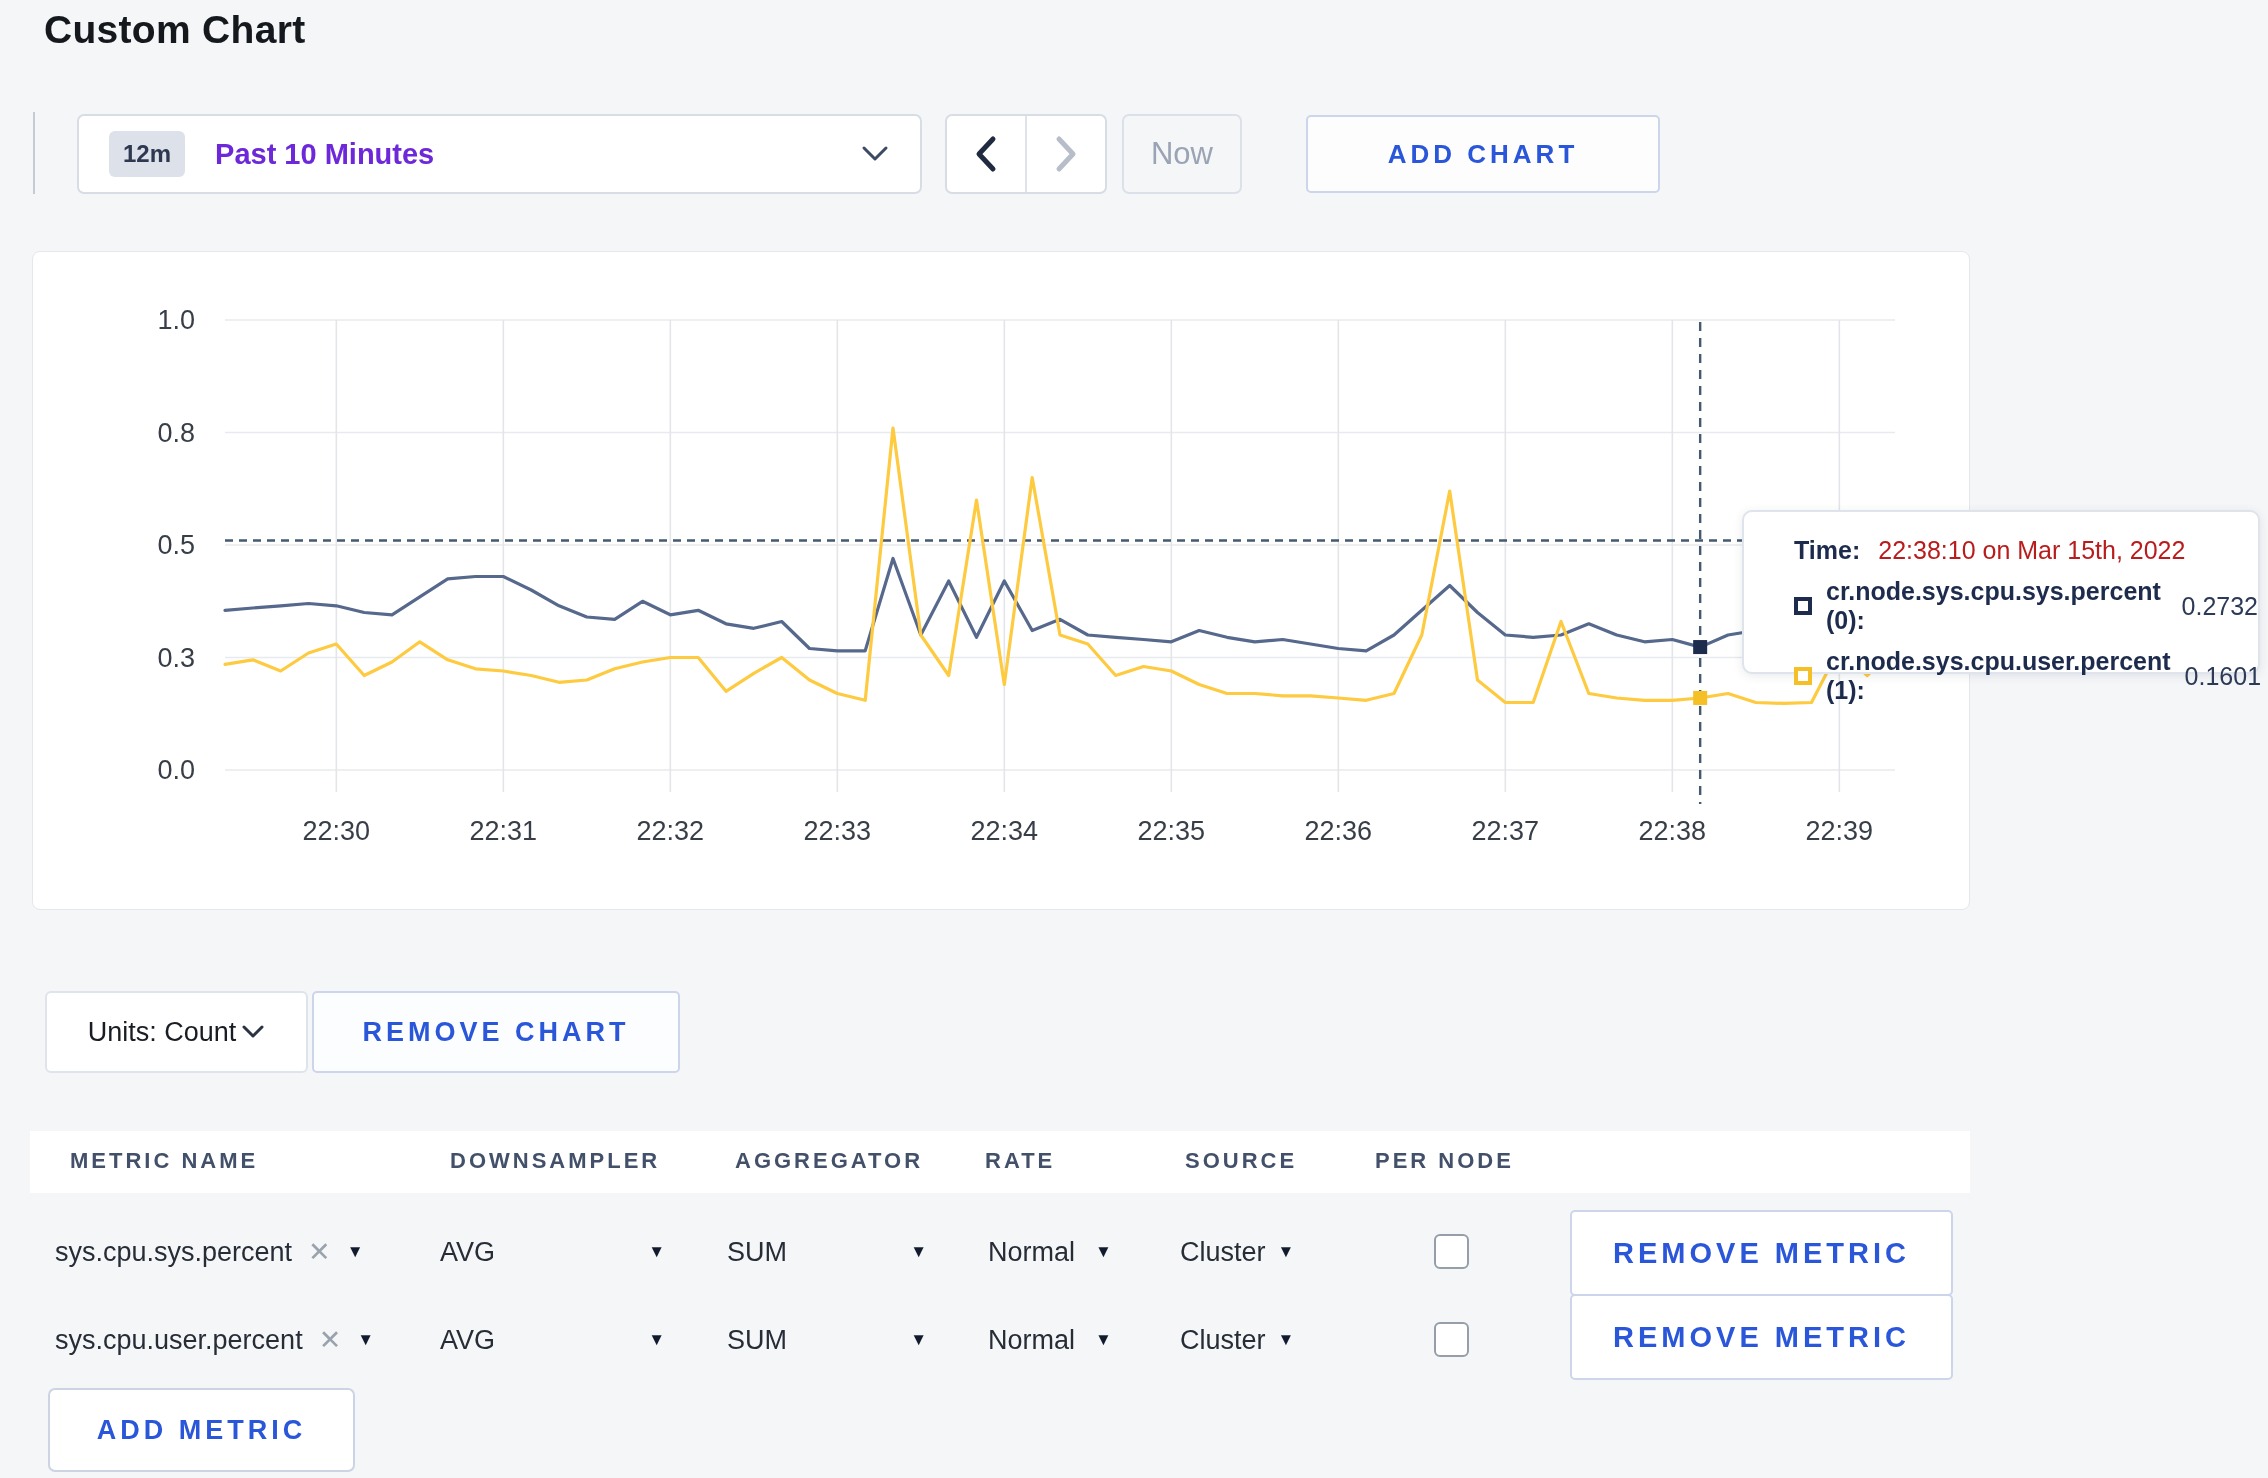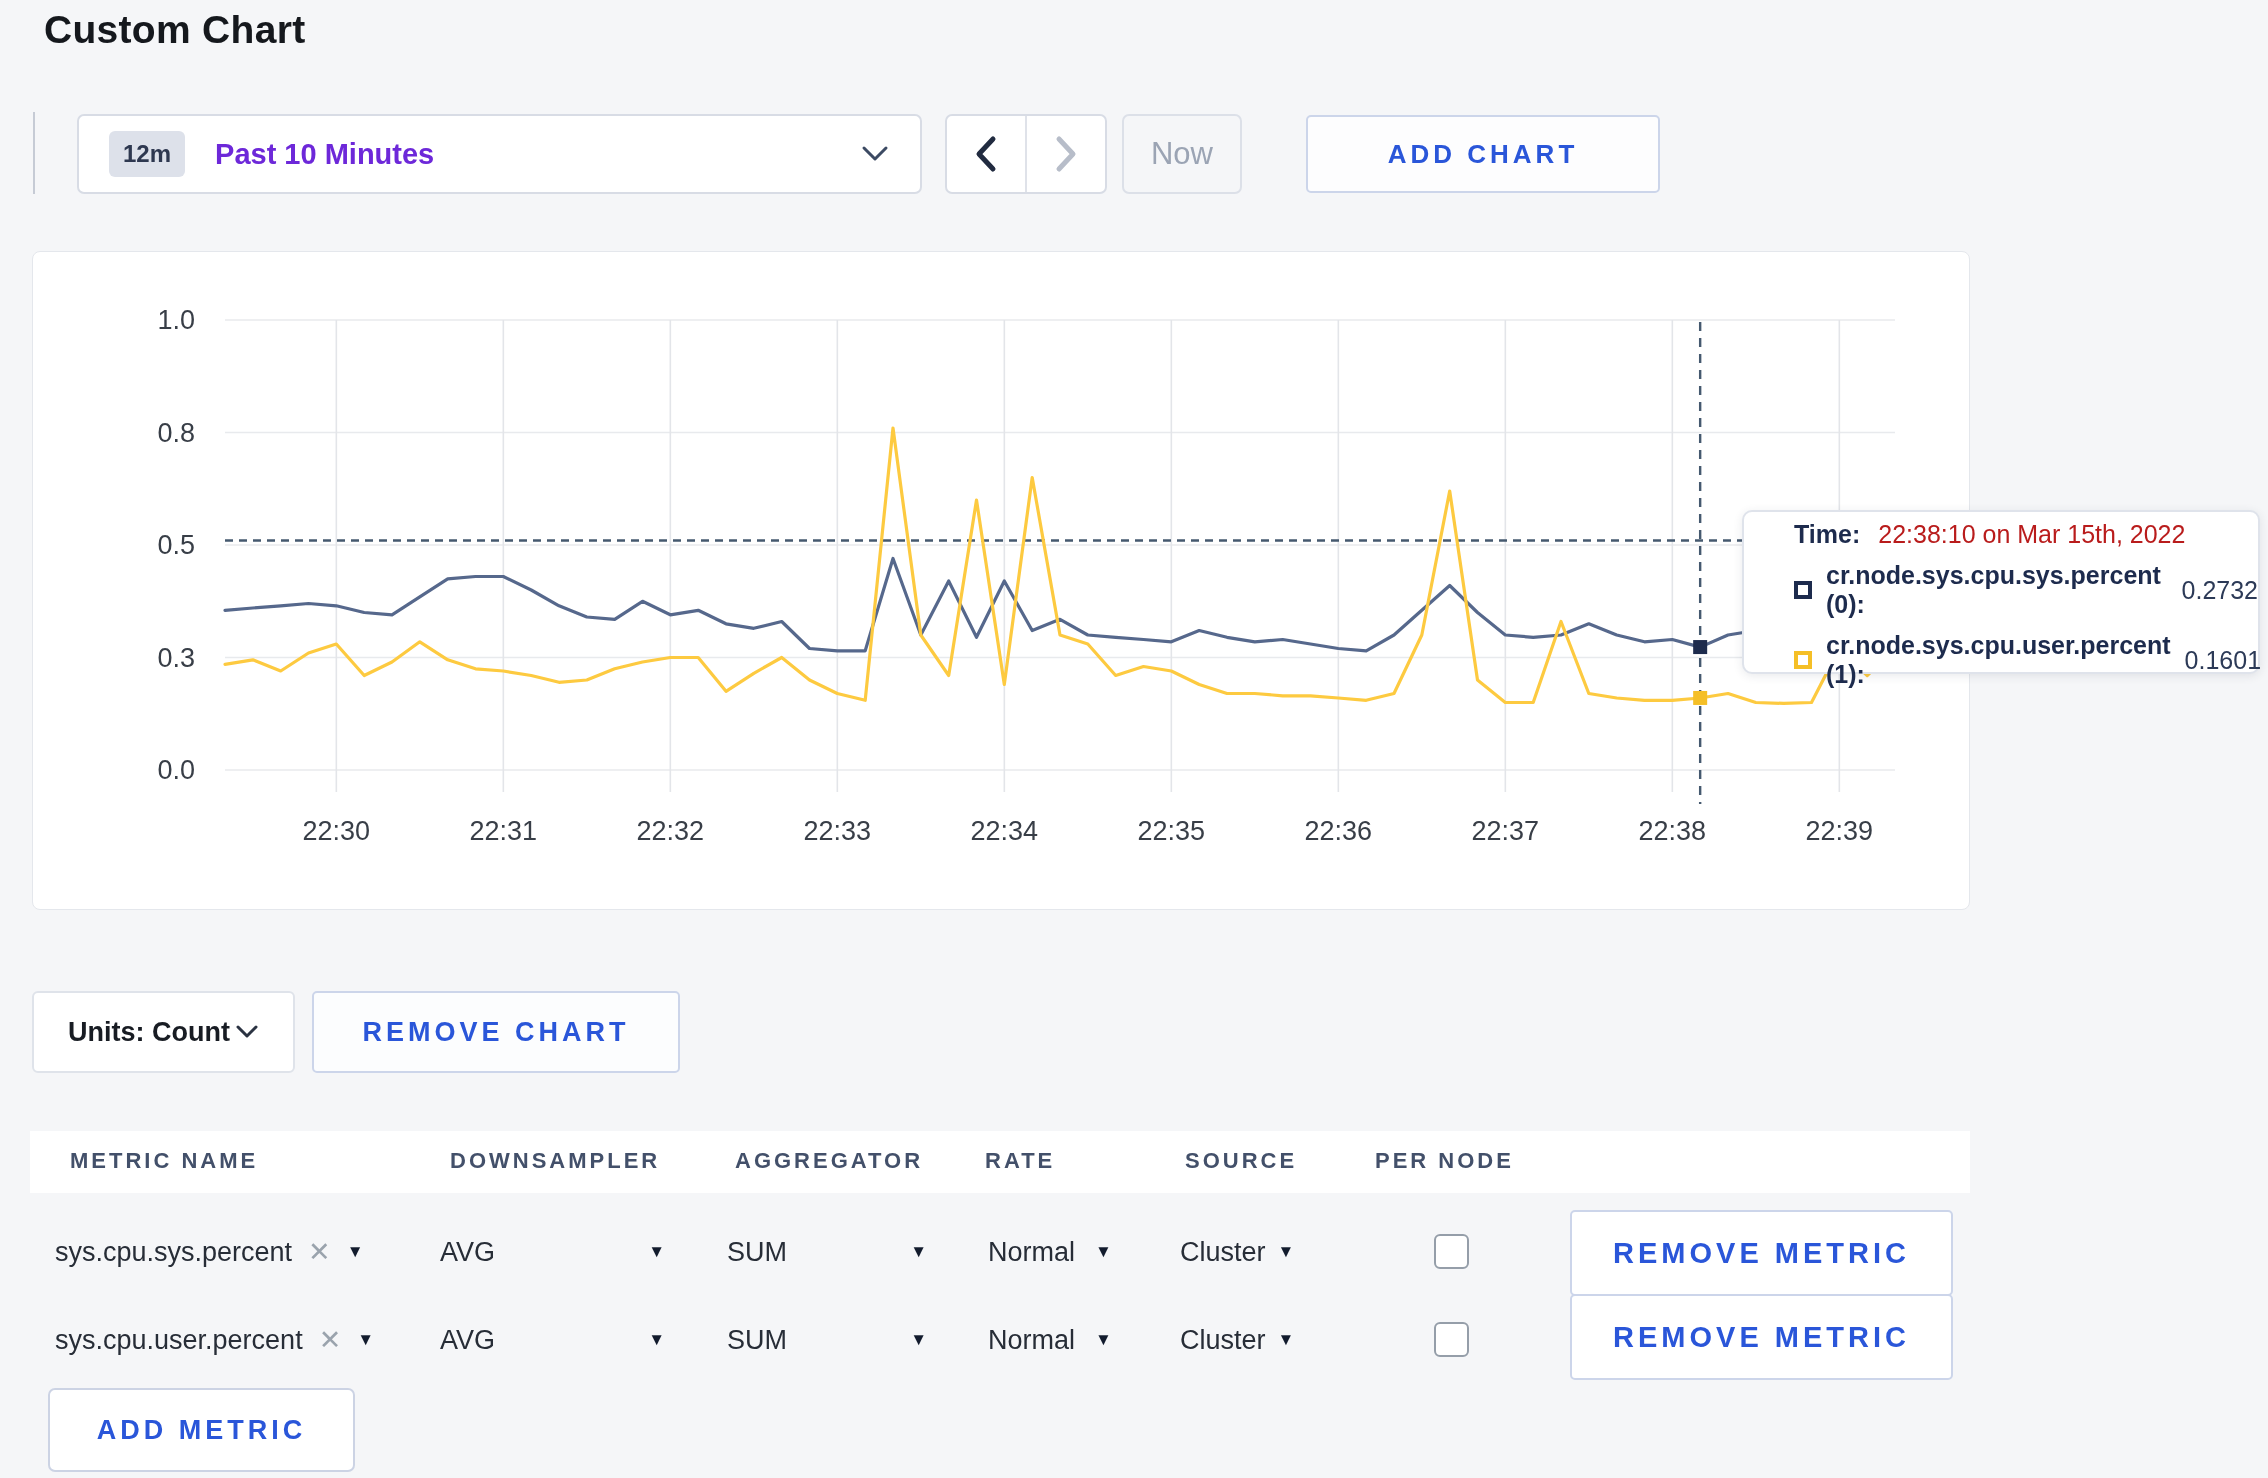--- a/index.html
+++ b/index.html
@@ -63,35 +63,35 @@
   .grid-v { stroke: #e3e5e9; stroke-width: 1.6; }
   .ylabel, .xlabel { fill: #383e47; font-size: 27px; font-family: "Liberation Sans", sans-serif; }
   .series-line { fill: none; stroke-width: 3.2; stroke-linejoin: round; stroke-linecap: round; }
   .cursor-line { stroke: #45596f; stroke-width: 2.4; }
 
   
   .chart-tooltip {
     left: 1742px; top: 510px; width: 518px; height: 164px;
     background: #fff; border: 2px solid #dfe3eb; border-radius: 10px;
     box-shadow: 0 2px 10px rgba(40,50,70,.10);
-    padding: 8px 0 0 50px; font-size: 25px;
+    padding: 24px 0 0 50px; font-size: 25px;
   }
   .tt-row { display: flex; align-items: center; margin-bottom: 12px; }
   .tt-time-label { font-weight: bold; color: #1d2b4d; margin-right: 18px; }
   .tt-time-value { color: #b91c1c; }
   .tt-swatch { width: 18px; height: 18px; border: 4px solid #1d2b4d; background: #fff; margin-right: 14px; flex: none; }
   .tt-metric { font-weight: bold; color: #1d2b4d; }
   .tt-value { color: #2c3a57; margin-left: 14px; }
 
   
   .units-btn {
-    left: 32px; top: 991px; width: 263px; height: 82px;
+    left: 45px; top: 991px; width: 263px; height: 82px;
     background: #fff; border: 2px solid #dfe3ea; border-radius: 6px;
     display: flex; align-items: center; justify-content: center; gap: 5px;
-    font-size: 27px; font-weight: bold; color: #181c23; cursor: pointer;
+    font-size: 27px; font-weight: normal; color: #181c23; cursor: pointer;
   }
   .remove-chart { left: 312px; top: 991px; width: 368px; height: 82px; font-size: 27px; background:#fcfdfe; }
 
   
   .table-header { left: 30px; top: 1131px; width: 1940px; height: 62px; background: #fff; }
   .th {
     position: absolute; top: 17px;
     font-size: 22px; font-weight: bold; letter-spacing: 3px; color: #43506a;
     white-space: nowrap;
   }

